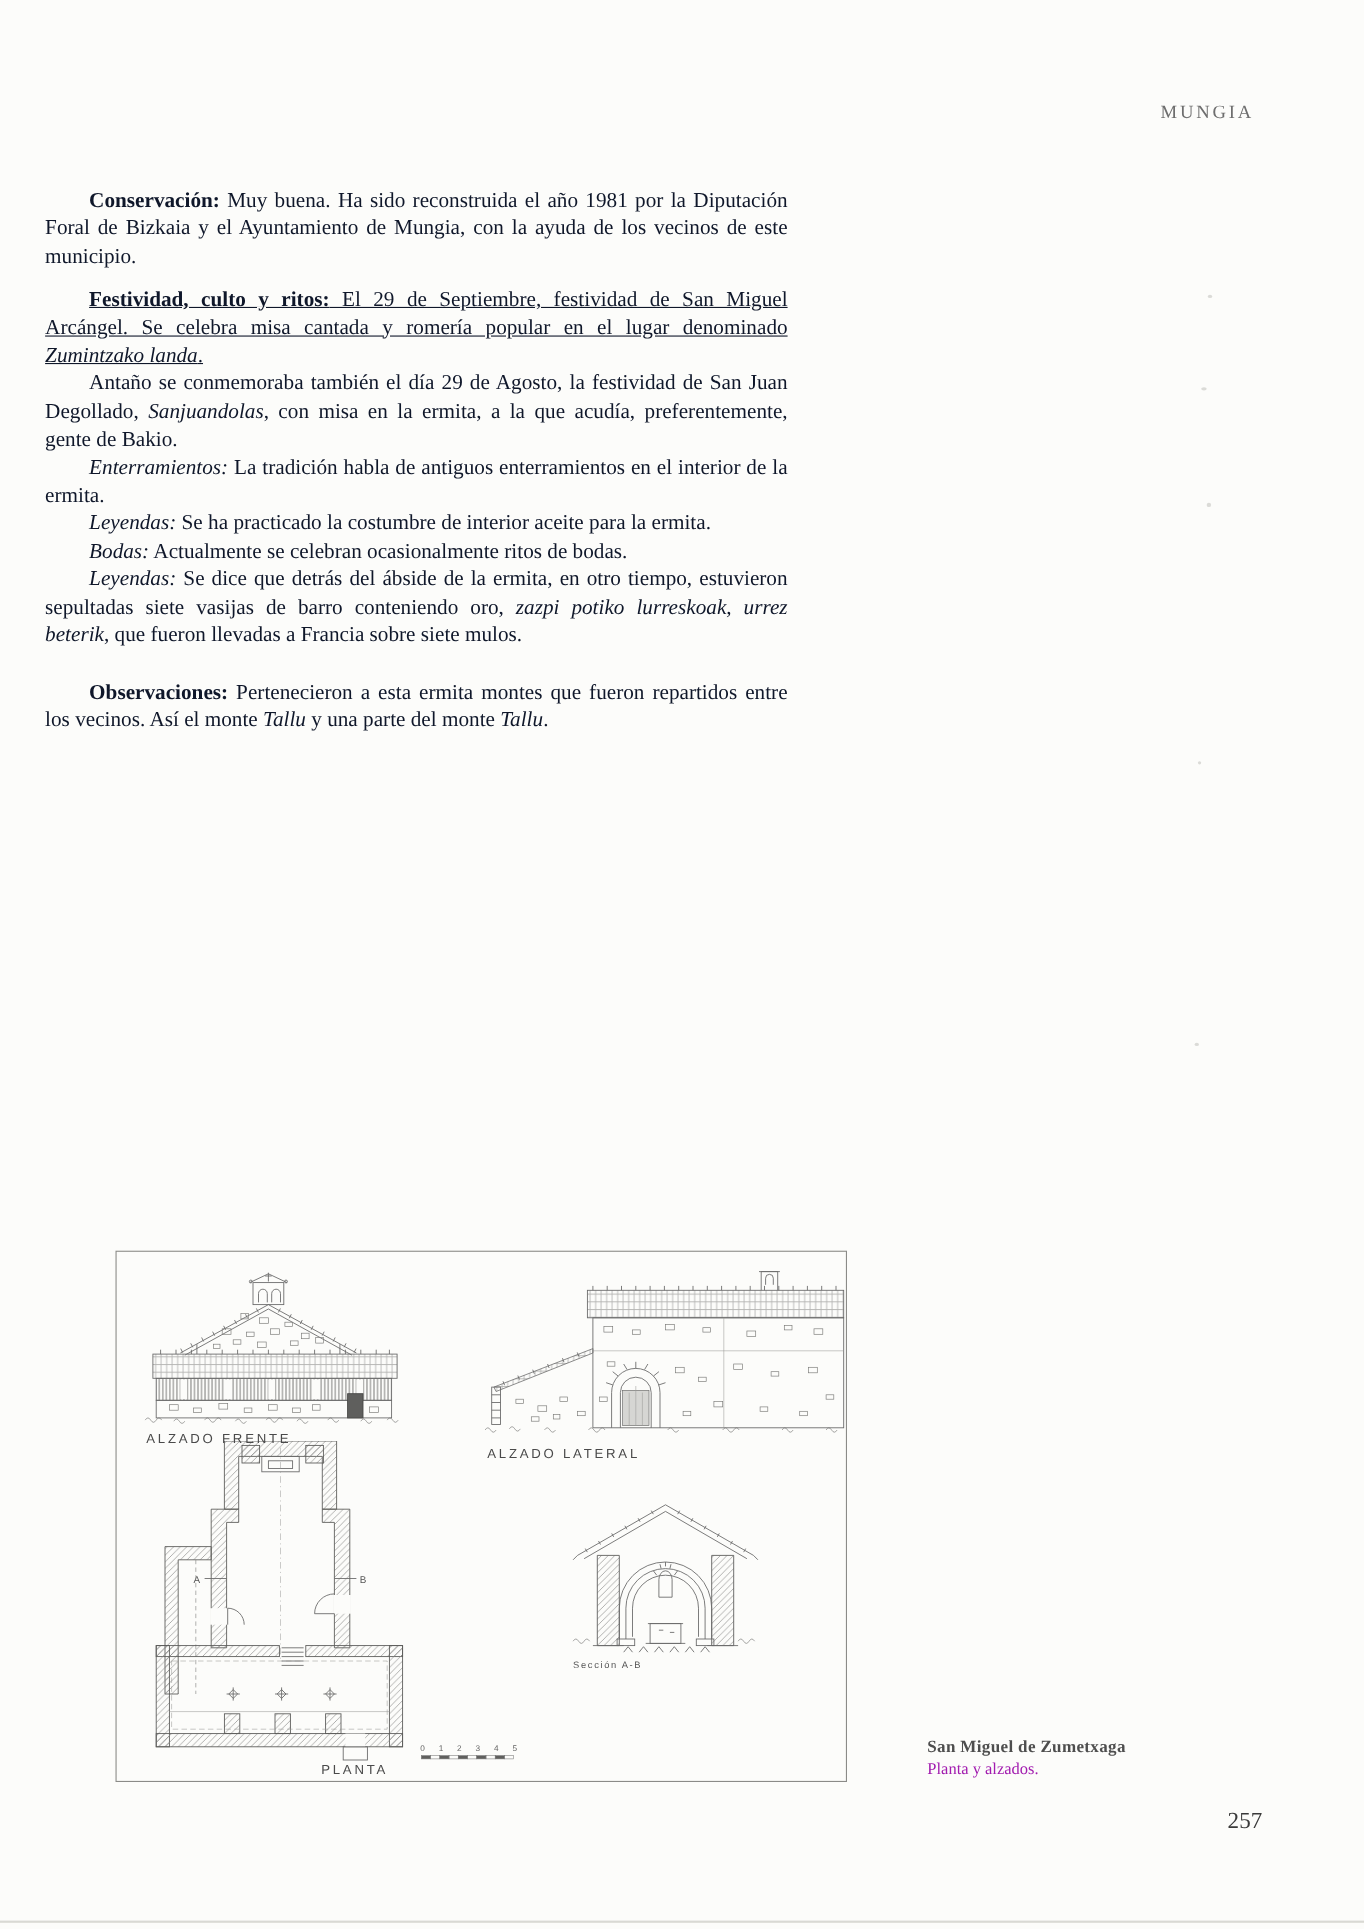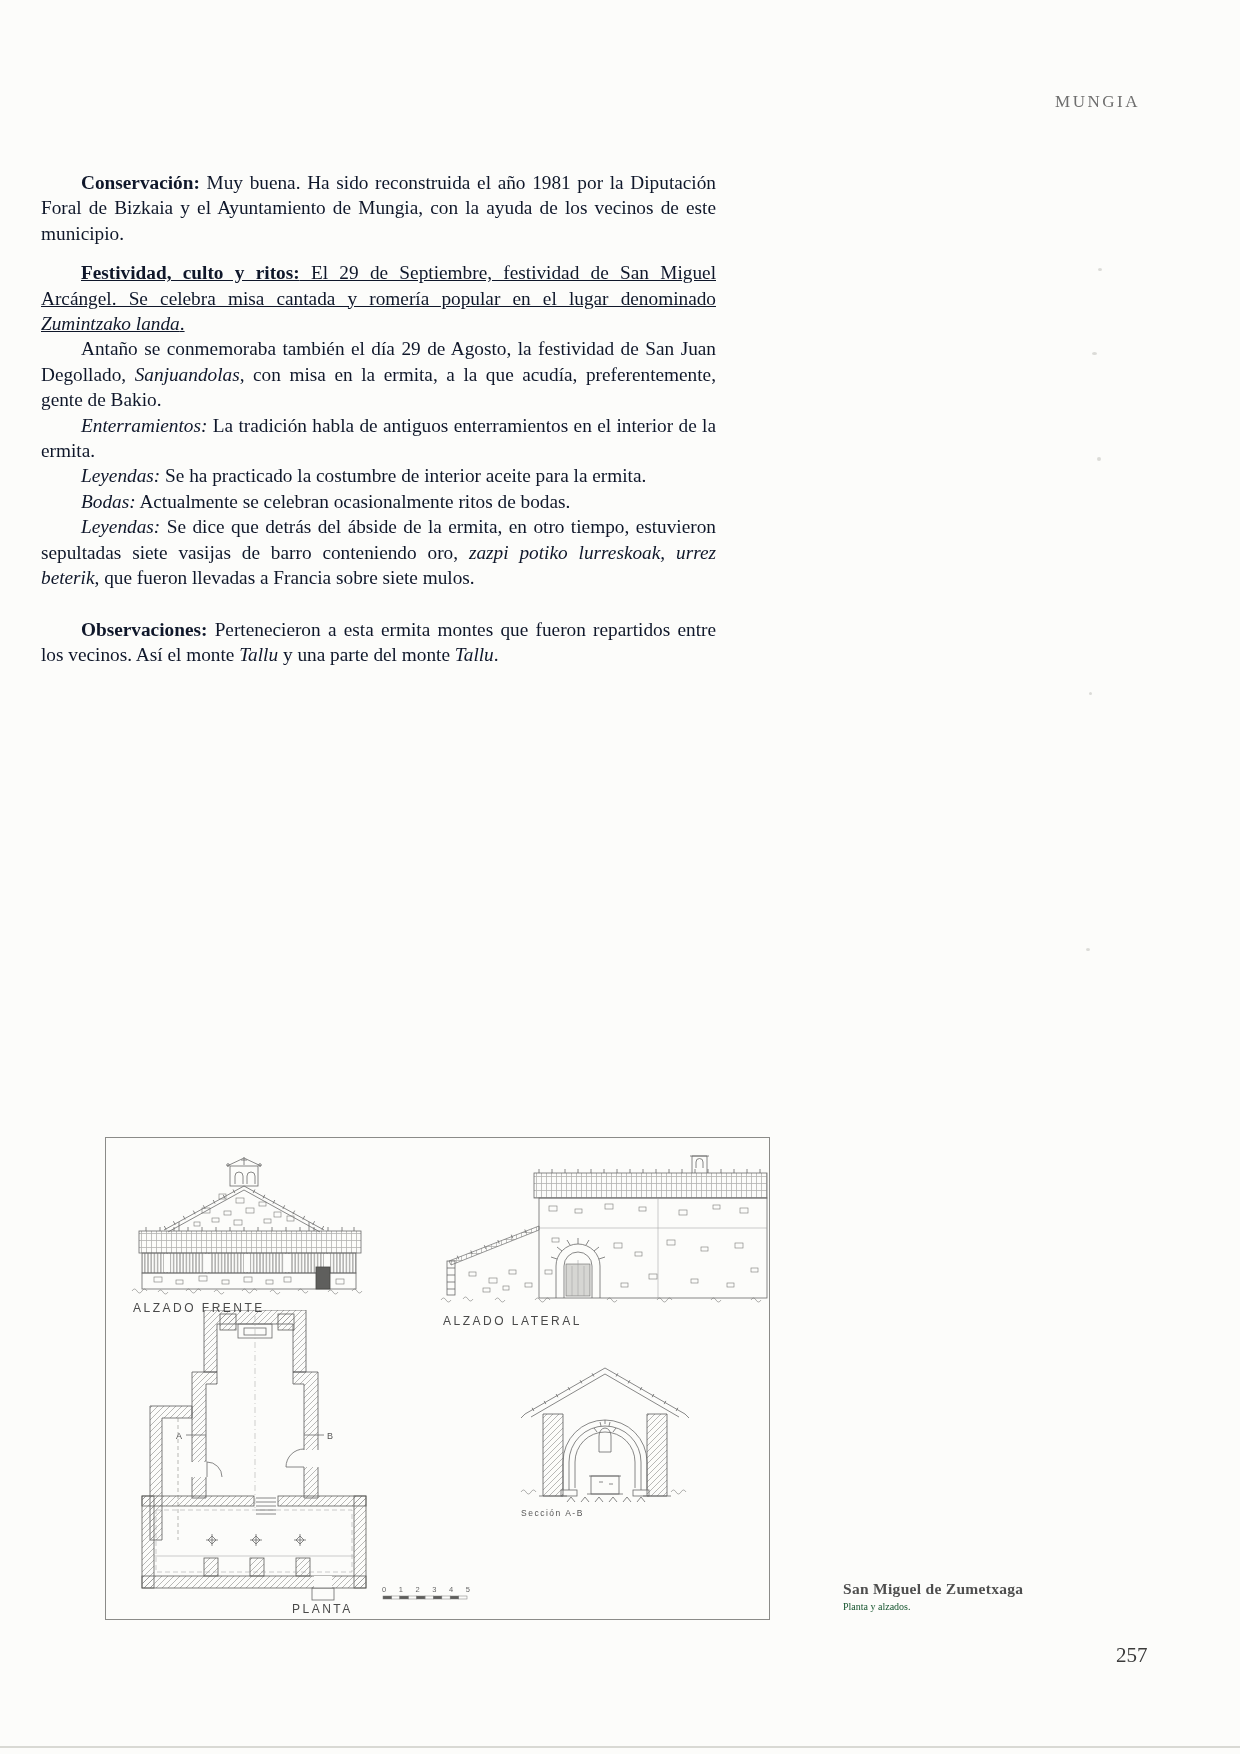--- a/index.html
+++ b/index.html
@@ -36,21 +36,21 @@
     font-size:12px;letter-spacing:2.5px;color:#4a4a4a;white-space:nowrap;
   }
   .draw-label.small{font-size:8.5px;letter-spacing:1.5px;color:#555;}
   .scalebar{position:absolute;left:276px;top:447px;width:92px;}
   .scale-nums{
     display:flex;justify-content:space-between;width:88px;
     font-family:"Liberation Sans", sans-serif;font-size:7.5px;color:#666;
   }
   .caption{position:absolute;left:843px;top:1580px;color:#4e4e4e;}
   .cap-title{font-size:15.5px;font-weight:bold;letter-spacing:.3px;}
-  .cap-sub{font-size:10px;color:#14532d;margin-top:3px;}
+  .cap-sub{font-size:15px;color:#a21caf;margin-top:3px;}
   .pagenum{position:absolute;left:1116px;top:1643px;font-size:21px;color:#3a3a3a;}
   .speck{position:absolute;background:#c9c9c4;border-radius:50%;opacity:.65;}
   .bottom-edge{position:absolute;left:0;top:1746px;width:1240px;height:2px;background:#d9d9d4;}
   .plan-letter{font:9px "Liberation Sans", sans-serif;fill:#555;}
   .ln{stroke:#6a6a6a;stroke-width:.8;fill:none;}
   .lnlt{stroke:#9a9a98;stroke-width:.5;fill:none;}
   .stone{stroke:#7a7a78;stroke-width:.6;fill:none;}
   .grass{stroke:#7a7a78;stroke-width:.6;fill:none;}
 </style>
 </head>

